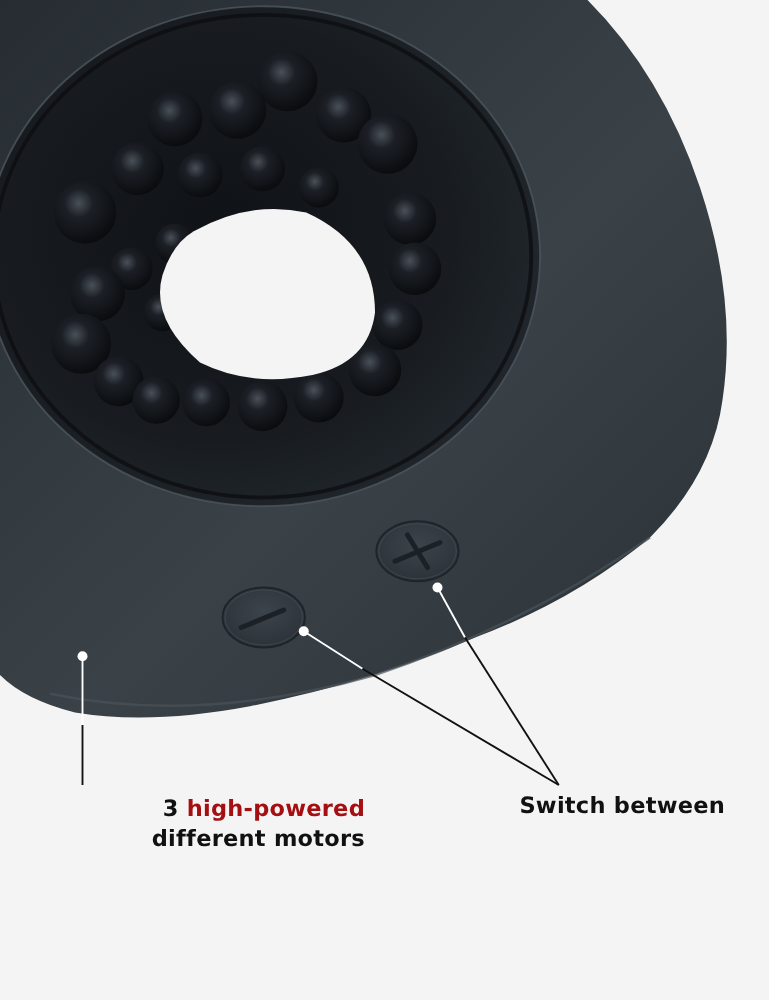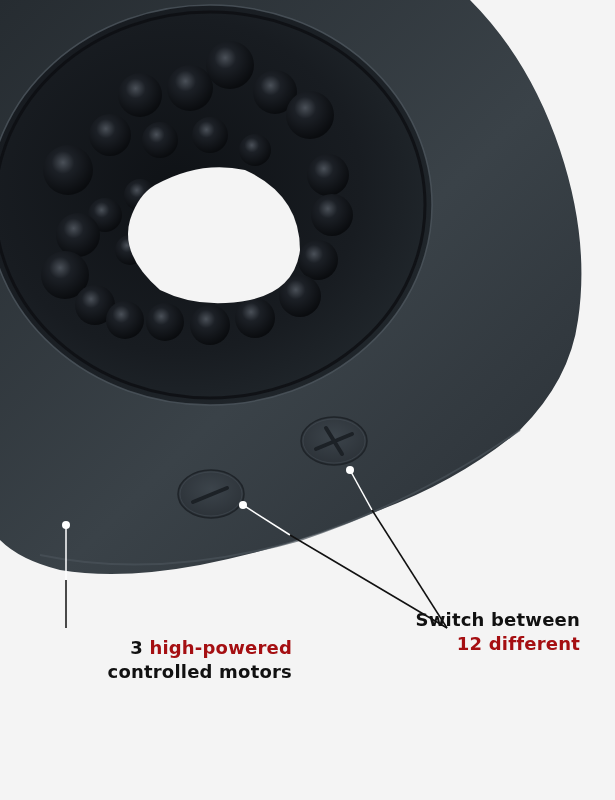--- a/index.html
+++ b/index.html
@@ -15,21 +15,21 @@
     position: absolute;
     font-weight: bold;
     font-size: 18px;
     line-height: 24px;
     text-align: right;
     color: #111111;
     letter-spacing: 0.2px;
   }
   .caption .accent { color: #a50f12; }
   .caption-left { left: 62px; top: 636px; width: 230px; }
-  .caption-right { left: 352px; top: 608px; width: 228px; }
+  .caption-right { left: 352px; top: 633px; width: 228px; }
 </style>
 </head>
 <body>
 
 <div class="stage">
   <svg class="product" width="615" height="800" viewBox="0 0 615 800">
     <defs>
       <linearGradient id="bodyGrad" x1="0" y1="0" x2="1" y2="1">
         <stop offset="0" stop-color="#262c31"></stop>
         <stop offset="0.55" stop-color="#3a4248"></stop>
@@ -113,20 +113,19 @@
       <line x1="350" y1="470" x2="372" y2="510" stroke="#ffffff" stroke-width="1.5"></line>
       <line x1="372" y1="510" x2="447" y2="628" stroke="#111111" stroke-width="1.5"></line>
       <circle cx="350" cy="470" r="4" fill="#ffffff"></circle>
     </g>
   </svg>
 
   <div class="caption caption-left">
     <div>
       <span>3 </span><span class="accent">high-powered</span>
     </div>
-    <div>controlled motors</div>
+    <div>different motors</div>
   </div>
 
   <div class="caption caption-right">
     <div>Switch between</div>
-    <div class="accent">12 different</div>
   </div>
 </div>
 
 </body></html>

